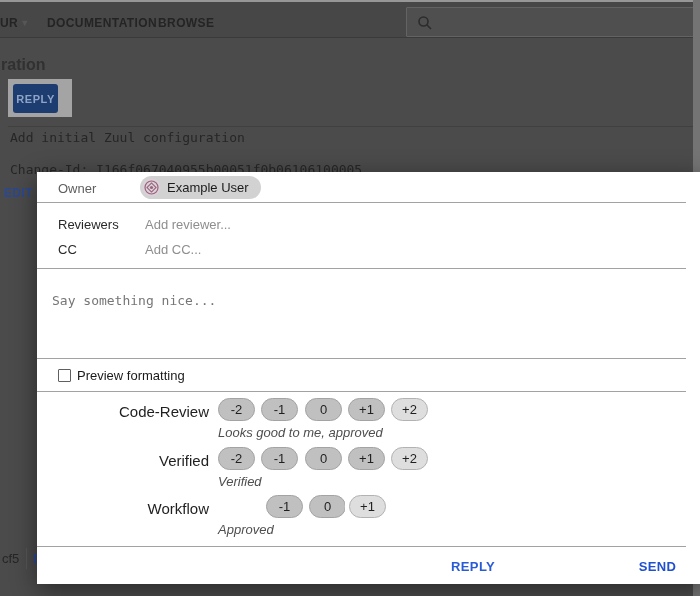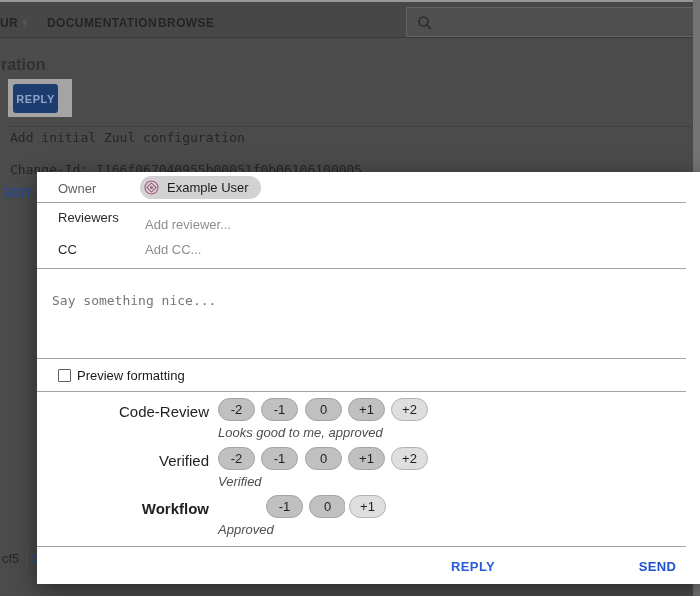--- a/index.html
+++ b/index.html
@@ -107,21 +107,21 @@
           <circle cx="9.5" cy="9.5" r="9" fill="#ddd1d8"></circle>
           <circle cx="9.5" cy="9.5" r="6.5" fill="none" stroke="#97647e" stroke-width="1.2"></circle>
           <rect x="6.3" y="6.3" width="6.4" height="6.4" fill="none" stroke="#97647e" stroke-width="1.1" transform="rotate(45 9.5 9.5)"></rect>
           <circle cx="9.5" cy="9.5" r="1.6" fill="#97647e"></circle>
         </svg>
       </span>
       <span class="chip-name">Example User</span>
     </span>
     <div class="divider" style="top:30px;"></div>
 
-    <span class="field-label" style="left:21px; top:38px;">Reviewers</span>
+    <span class="field-label" style="left:21px; top:45px;">Reviewers</span>
     <span class="placeholder" style="left:108px; top:45px;">Add reviewer...</span>
 
     <span class="field-label" style="left:21px; top:70px;">CC</span>
     <span class="placeholder" style="left:108px; top:70px;">Add CC...</span>
 
     <div class="divider" style="top:96px;"></div>
 
     <div style="position:absolute; left:0; top:97px; width:649px; height:89px;">
       <span class="msg-placeholder" style="top:8px;">Say something nice...</span>
     </div>
@@ -144,21 +144,21 @@
 
     <div class="vote-label" style="top:280px;">Verified</div>
     <div class="pill" style="left:181px; top:275px;">-2</div>
     <div class="pill" style="left:224px; top:275px;">-1</div>
     <div class="pill" style="left:268px; top:275px;">0</div>
     <div class="pill" style="left:311px; top:275px;">+1</div>
     <div class="spot" style="left:350px; top:270px;"></div>
     <div class="pill selected" style="left:354px; top:275px;">+2</div>
     <div class="vote-desc" style="top:302px;">Verified</div>
 
-    <div class="vote-label" style="top:328px;font-weight:bold;">Workflow</div>
+    <div class="vote-label" style="top:328px;">Workflow</div>
     <div class="pill" style="left:229px; top:323px;">-1</div>
     <div class="pill" style="left:272px; top:323px;">0</div>
     <div class="spot" style="left:308px; top:318px;"></div>
     <div class="pill selected" style="left:312px; top:323px;">+1</div>
     <div class="vote-desc" style="top:350px;">Approved</div>
 
     <div class="divider" style="top:374px;"></div>
 
     <button class="cancel-btn">REPLY</button>
     <div class="send-spot">

